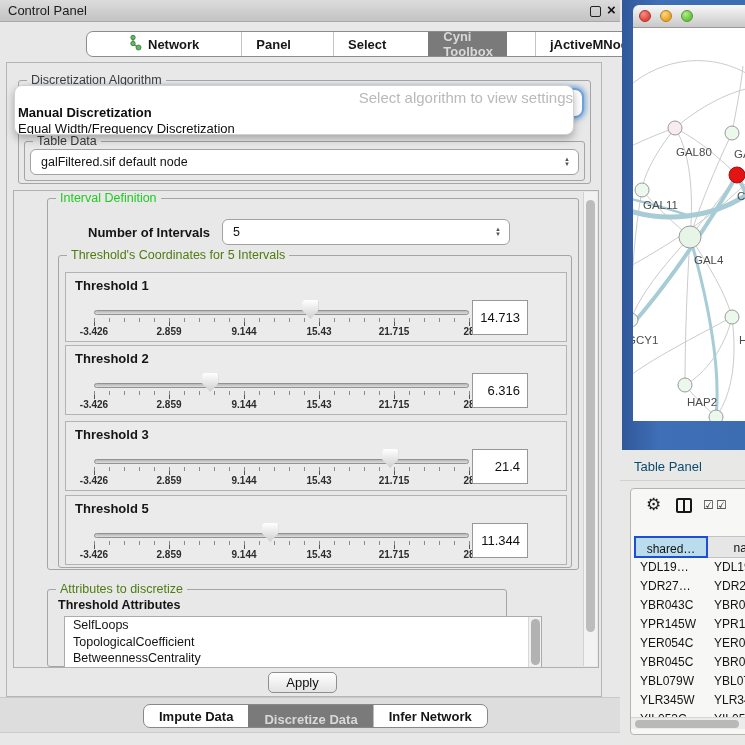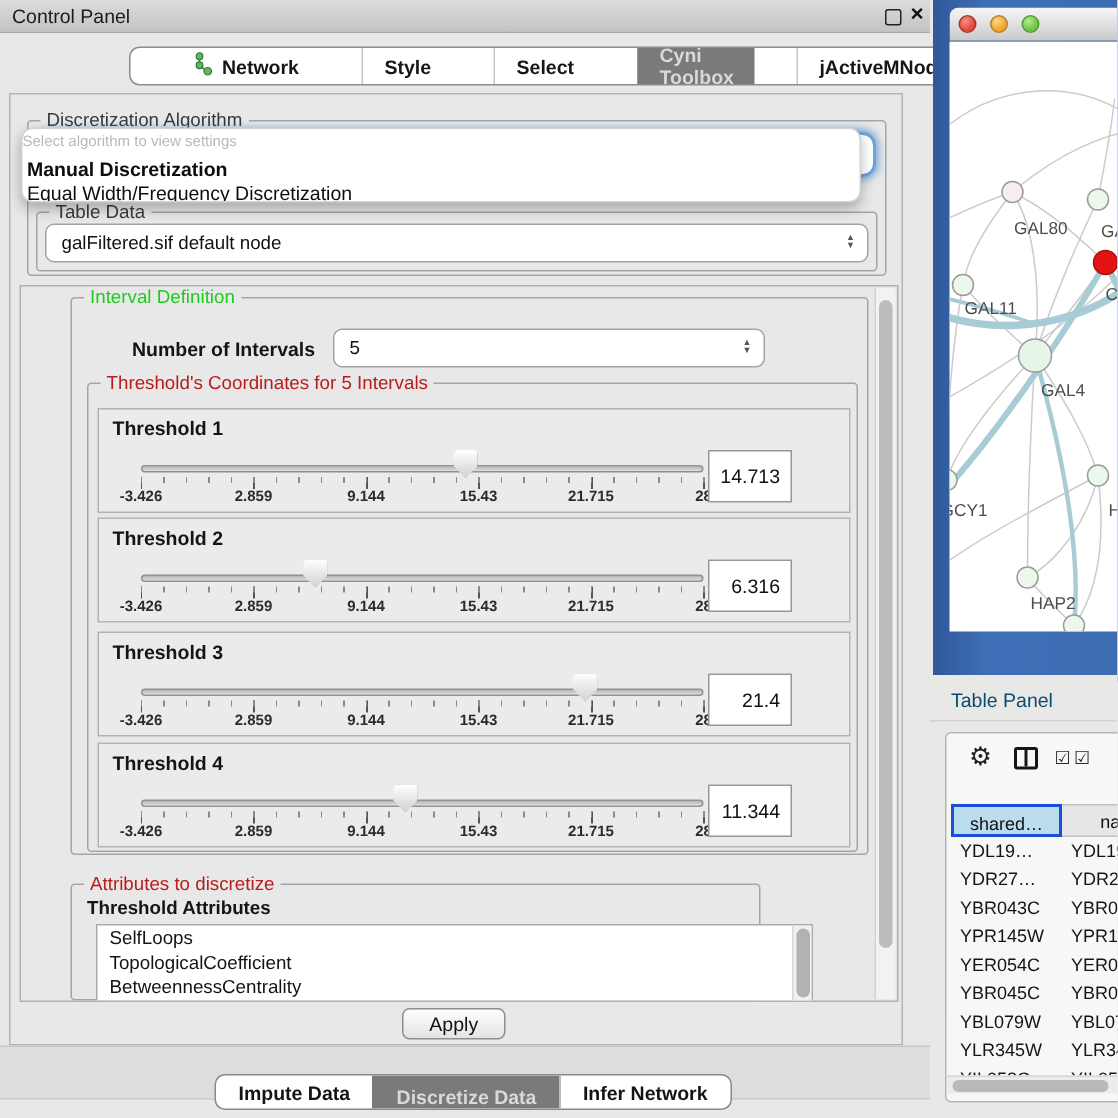--- a/index.html
+++ b/index.html
@@ -24,32 +24,32 @@
   .tabseg .neticon { margin-right:6px; }
 
   
   .outer-frame { position:absolute; left:6px; top:62px; width:596px; height:635px;
     border:1px solid #b5b5b5; background:#e8e8e8; }
 
   
   .tg { position:absolute; border:1px solid #a5a5a5; border-radius:3px; }
   .tg-title { position:absolute; top:-8px; left:8px; background:#e8e8e8; padding:0 4px; font-size:12.5px; color:#3a3a3a; white-space:nowrap; }
   .tg-title.green { color:#1fcb1f; }
-  .tg-title.blue { color:#b91c1c; }
+  .tg-title.blue { color:#4d7c0f; }
 
   .combo { position:absolute; background:#ffffff; border:1px solid #a2a2a2; border-radius:6px;
     font-size:12.5px; color:#111; display:flex; align-items:center; padding:4px 10px; }
   .combo .stepper { position:absolute; right:8px; top:50%; transform:translateY(-50%);
     display:flex; flex-direction:column; align-items:center; font-size:6px; line-height:5px; color:#555; }
   .combo.focus-ring { border:2px solid #6fa3d8; box-shadow:0 0 5px 2px rgba(96,154,214,.75); border-radius:9px; }
 
   
   .popup { position:absolute; left:14px; top:85px; width:560px; height:50px; background:#ffffff;
     border:1px solid #d2d2d2; border-radius:8px; box-shadow:0 4px 9px rgba(0,0,0,.28); z-index:60; overflow:hidden; }
-  .popup-placeholder { position:absolute; left:0; right:0; top:3px; text-align:left; font-size:10px; color:#b9b9b9; }
+  .popup-placeholder { position:absolute; left:0; right:0; top:3px; text-align:right; font-size:15px; color:#b9b9b9; }
   .popup-opt1 { position:absolute; left:3px; top:19px; font-size:13px; font-weight:bold; color:#0d0d0d; }
   .popup-opt2 { position:absolute; left:3px; top:35px; font-size:13px; color:#0d0d0d; }
 
   
   .scroll-area { position:absolute; left:13px; top:190px; width:586px; height:478px;
     border:1px solid #b0b0b0; background:#e8e8e8; overflow:hidden; }
   .vsb { position:absolute; right:1px; top:1px; width:14px; height:474px; background:#f2f2f2; border-left:1px solid #d2d2d2; }
   .vsb-thumb { position:absolute; left:2px; top:8px; width:9px; height:432px; background:#bcbcbc; border-radius:5px; }
 
   .row-label { position:absolute; font-size:13px; font-weight:bold; color:#151515; }
@@ -78,21 +78,21 @@
   .list-vsb { position:absolute; right:0; top:0; width:13px; height:52px; background:#f0f0f0; border-left:1px solid #d8d8d8; }
   .list-vsb-thumb { position:absolute; left:2px; top:2px; width:9px; height:46px; background:#b2b2b2; border-radius:5px; }
 
   .apply-btn { position:absolute; left:268px; top:672px; width:69px; height:21px;
     background:linear-gradient(#ffffff,#e3e3e3); border:1px solid #8f8f8f; border-radius:5px;
     font-size:13px; color:#111; text-align:center; line-height:19px; }
 
   .bottom-strip { position:absolute; left:0; top:697px; width:620px; height:36px; background:#dddddd;
     border-top:1px solid #c8c8c8; border-bottom:1px solid #cccccc; }
   .bottom-tabs { position:absolute; left:143px; top:6px; height:24px; display:flex;
-    background:#ffffff; border:1px solid #888888; border-radius:7px; overflow:hidden;margin-top:12px; }
+    background:#ffffff; border:1px solid #888888; border-radius:7px; overflow:hidden; }
   .btab { display:flex; align-items:center; padding:0 15px; font-size:13px; font-weight:bold; color:#141414; border-left:1px solid #bdbdbd; }
   .btab:first-child { border-left:none; }
   .btab.active { background:#7a7a7a; color:#d9d9d9; border-left-color:#7a7a7a;align-items:flex-end; }
 
   
   .net-window { position:absolute; left:622px; top:0; width:123px; height:455px; background:linear-gradient(90deg,#30589a,#3f6fb6 30%,#3c6cb2); }
   .net-titlebar { position:absolute; left:11px; top:5px; right:0; height:23px;
     background:linear-gradient(#f7f7f7,#c9c9c9); border-radius:6px 0 0 0; border-bottom:1px solid #9a9a9a; }
   .tl { position:absolute; top:5px; width:12px; height:12px; border-radius:50%; }
   .tl-red   { left:6px;  background:radial-gradient(circle at 35% 30%,#f78f86,#e04a3b 65%); border:1px solid #a8342a; }
@@ -140,21 +140,21 @@
             <line x1="4" y1="4" x2="4" y2="10" stroke="#3d8f3d" stroke-width="1.2"></line>
             <line x1="4" y1="10" x2="9.5" y2="13.5" stroke="#3d8f3d" stroke-width="1.2"></line>
             <circle cx="4" cy="3.5" r="2.2" fill="#63b663" stroke="#2f7a2f" stroke-width="0.8"></circle>
             <circle cx="4" cy="9.5" r="2.2" fill="#63b663" stroke="#2f7a2f" stroke-width="0.8"></circle>
             <circle cx="9.5" cy="13.5" r="2.5" fill="#63b663" stroke="#2f7a2f" stroke-width="0.8"></circle>
           </svg>
         </span>
         <span>Network</span>
       </div>
       <div class="tabseg">
-        <span>Style</span>
+        <span>Panel</span>
       </div>
       <div class="tabseg">
         <span>Select</span>
       </div>
       <div class="tabseg active">
         <span>Cyni Toolbox</span>
       </div>
       <div class="tabseg">
         <span>jActiveMNodules</span>
       </div>
@@ -240,21 +240,21 @@
             <span class="th-ticklabel" style="left:-2px;">-3.426</span>
             <span class="th-ticklabel" style="left:73px;">2.859</span>
             <span class="th-ticklabel" style="left:148px;">9.144</span>
             <span class="th-ticklabel" style="left:223px;">15.43</span>
             <span class="th-ticklabel" style="left:298px;">21.715</span>
             <span class="th-ticklabel" style="left:373px;">28</span>
             <div class="th-value">21.4</div>
           </div>
 
           <div class="th-panel" style="top:239px;">
-            <span class="th-label">Threshold 4</span>
+            <span class="th-label">Threshold 5</span>
             <div class="th-track"></div>
             <div class="th-ticks-major"></div>
             <div class="th-ticks-minor"></div>
             <div class="th-handle" style="left: 196.247px;"></div>
             <span class="th-ticklabel" style="left:-2px;">-3.426</span>
             <span class="th-ticklabel" style="left:73px;">2.859</span>
             <span class="th-ticklabel" style="left:148px;">9.144</span>
             <span class="th-ticklabel" style="left:223px;">15.43</span>
             <span class="th-ticklabel" style="left:298px;">21.715</span>
             <span class="th-ticklabel" style="left:373px;">28</span>

